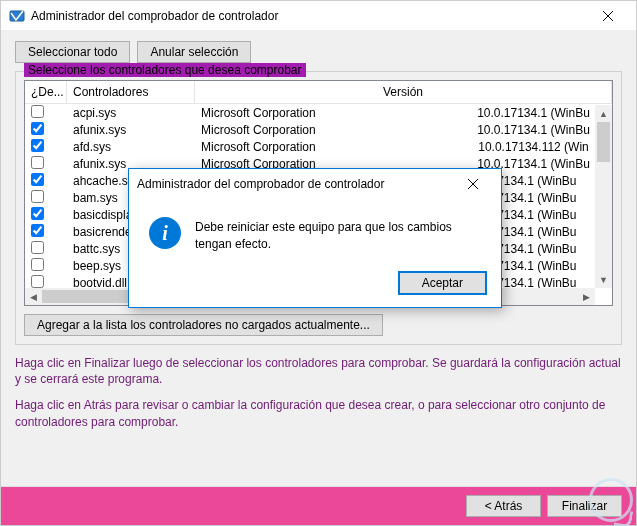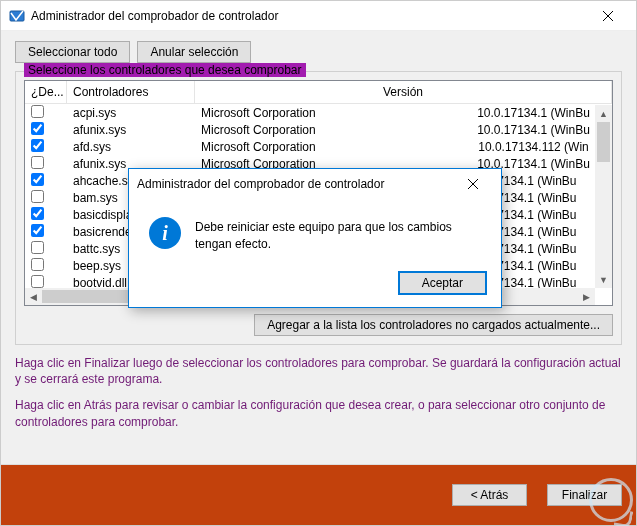--- a/index.html
+++ b/index.html
@@ -113,27 +113,27 @@
     position: absolute; left: 2px; right: 2px; top: 17px; height: 40px;
     background: #cdcdcd;
   }
   .vscroll .arrow-dn { position: absolute; bottom: 0; }
   .hscroll {
     position: absolute; left: 0; right: 17px; bottom: 0; height: 17px;
     background: #f0f0f0; display: flex;
   }
   .hscroll .track { flex: 1; position: relative; }
   .hscroll .thumb { position: absolute; top: 2px; bottom: 2px; left: 0; width: 240px; background: #cdcdcd; }
-  .add-btn-row { display: flex; justify-content: flex-end; margin-top: 8px; }
+  .add-btn-row { display: flex; justify-content: flex-start; margin-top: 8px; }
   .help-text { font-size: 12px; color: #701a75; line-height: 1.35; margin-bottom: 10px; }
   .footer {
-    padding: 19px 14px;
-    display: flex; justify-content: flex-end; gap: 20px;
+    padding: 8px 14px;
+    display: flex; justify-content: flex-end; gap: 6px;
     border-top: 1px solid #ddd;
-    background: #c2410c;
+    background: #ec4899;
   }
   .footer .btn { min-width: 75px; }
 
   
   .modal {
     position: absolute;
     left: 128px; top: 168px;
     width: 374px;
     background: #fff;
     border: 1px solid #0078d7;

